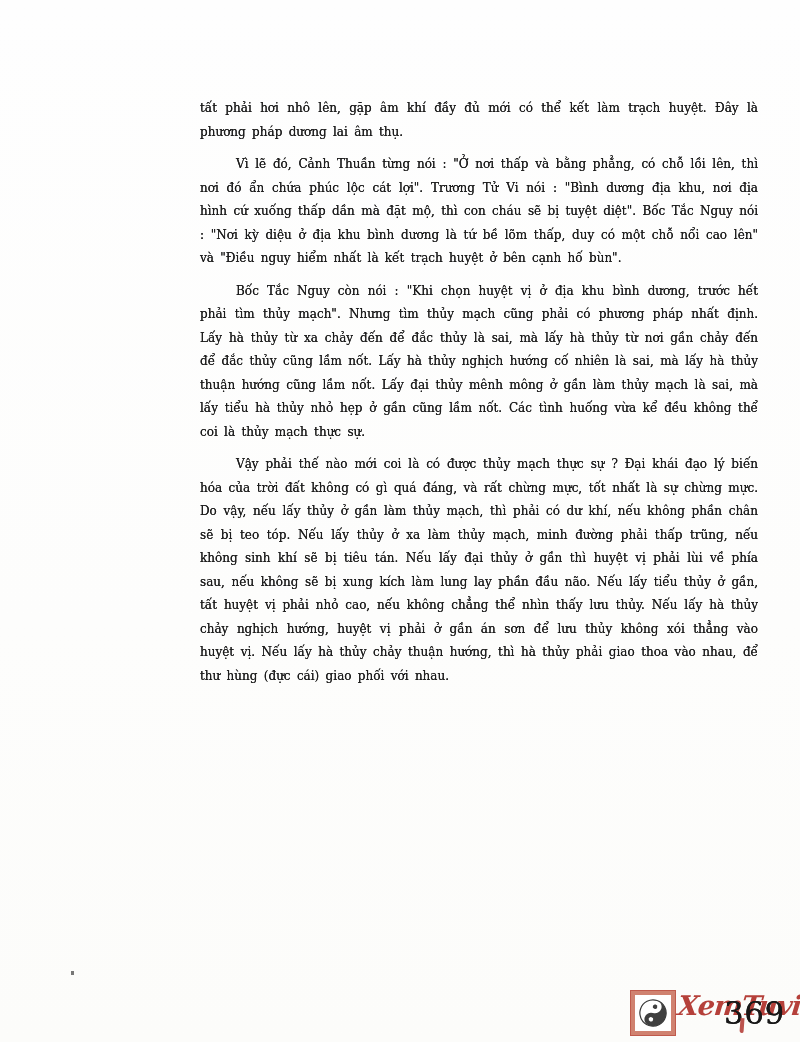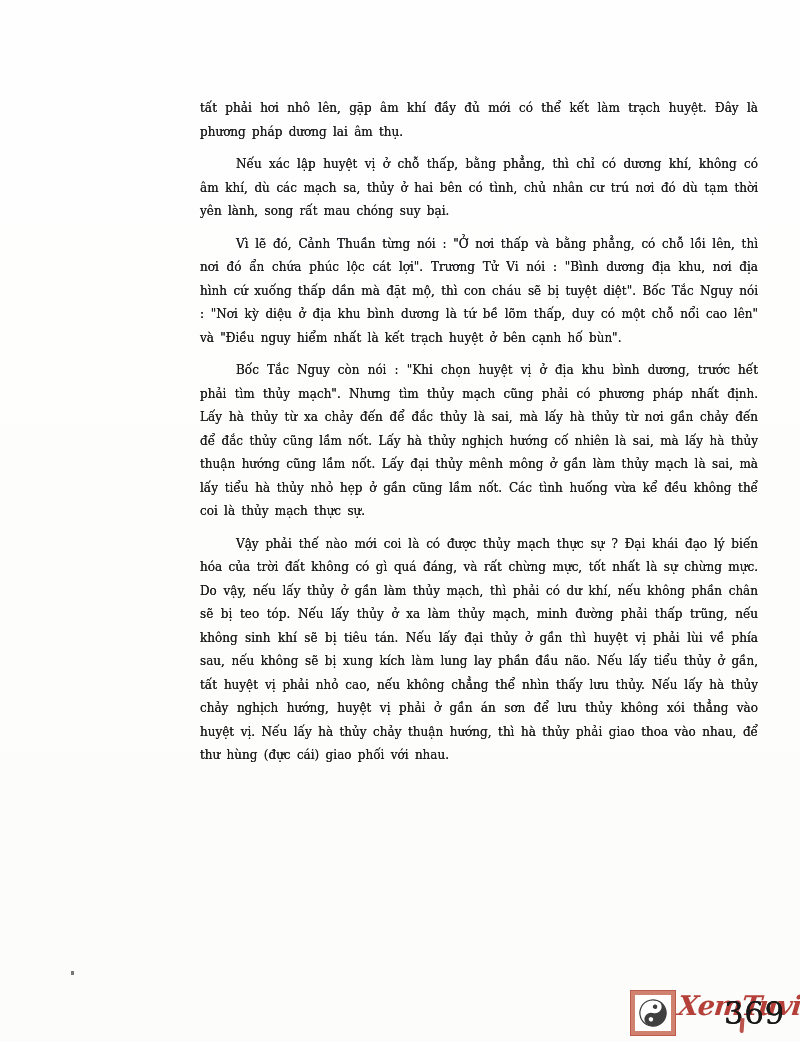--- a/index.html
+++ b/index.html
@@ -107,21 +107,20 @@
     opacity: 0.9;
   }
 </style>
 </head>
 <body>
 
 <div class="scan-page">
 
   <div class="text-block">
     <p class="no-indent">tất phải hơi nhô lên, gặp âm khí đầy đủ mới có thể kết làm trạch huyệt. Đây là phương pháp dương lai âm thụ.</p>
-    <p>Nếu xác lập huyệt vị ở chỗ thấp, bằng phẳng, thì chỉ có dương khí, không có âm khí, dù các mạch sa, thủy ở hai bên có tình, chủ nhân cư trú nơi đó dù tạm thời yên lành, song rất mau chóng suy bại.</p>
     <p>Vì lẽ đó, Cảnh Thuần từng nói : "Ở nơi thấp và bằng phẳng, có chỗ lồi lên, thì nơi đó ẩn chứa phúc lộc cát lợi". Trương Tử Vi nói : "Bình dương địa khu, nơi địa hình cứ xuống thấp dần mà đặt mộ, thì con cháu sẽ bị tuyệt diệt". Bốc Tắc Nguy nói : "Nơi kỳ diệu ở địa khu bình dương là tứ bề lõm thấp, duy có một chỗ nổi cao lên" và "Điều nguy hiểm nhất là kết trạch huyệt ở bên cạnh hố bùn".</p>
     <p>Bốc Tắc Nguy còn nói : "Khi chọn huyệt vị ở địa khu bình dương, trước hết phải tìm thủy mạch". Nhưng tìm thủy mạch cũng phải có phương pháp nhất định. Lấy hà thủy từ xa chảy đến để đắc thủy là sai, mà lấy hà thủy từ nơi gần chảy đến để đắc thủy cũng lầm nốt. Lấy hà thủy nghịch hướng cố nhiên là sai, mà lấy hà thủy thuận hướng cũng lầm nốt. Lấy đại thủy mênh mông ở gần làm thủy mạch là sai, mà lấy tiểu hà thủy nhỏ hẹp ở gần cũng lầm nốt. Các tình huống vừa kể đều không thể coi là thủy mạch thực sự.</p>
     <p>Vậy phải thế nào mới coi là có được thủy mạch thực sự ? Đại khái đạo lý biến hóa của trời đất không có gì quá đáng, và rất chừng mực, tốt nhất là sự chừng mực. Do vậy, nếu lấy thủy ở gần làm thủy mạch, thì phải có dư khí, nếu không phần chân sẽ bị teo tóp. Nếu lấy thủy ở xa làm thủy mạch, minh đường phải thấp trũng, nếu không sinh khí sẽ bị tiêu tán. Nếu lấy đại thủy ở gần thì huyệt vị phải lùi về phía sau, nếu không sẽ bị xung kích làm lung lay phần đầu não. Nếu lấy tiểu thủy ở gần, tất huyệt vị phải nhỏ cao, nếu không chẳng thể nhìn thấy lưu thủy. Nếu lấy hà thủy chảy nghịch hướng, huyệt vị phải ở gần án sơn để lưu thủy không xói thẳng vào huyệt vị. Nếu lấy hà thủy chảy thuận hướng, thì hà thủy phải giao thoa vào nhau, để thư hùng (đực cái) giao phối với nhau.</p>
   </div>
 
   <div class="artifact-dot"></div>
 
   <div class="watermark">
     <div class="wm-icon-frame">
       <svg width="30" height="30" viewBox="0 0 40 40" aria-hidden="true">

